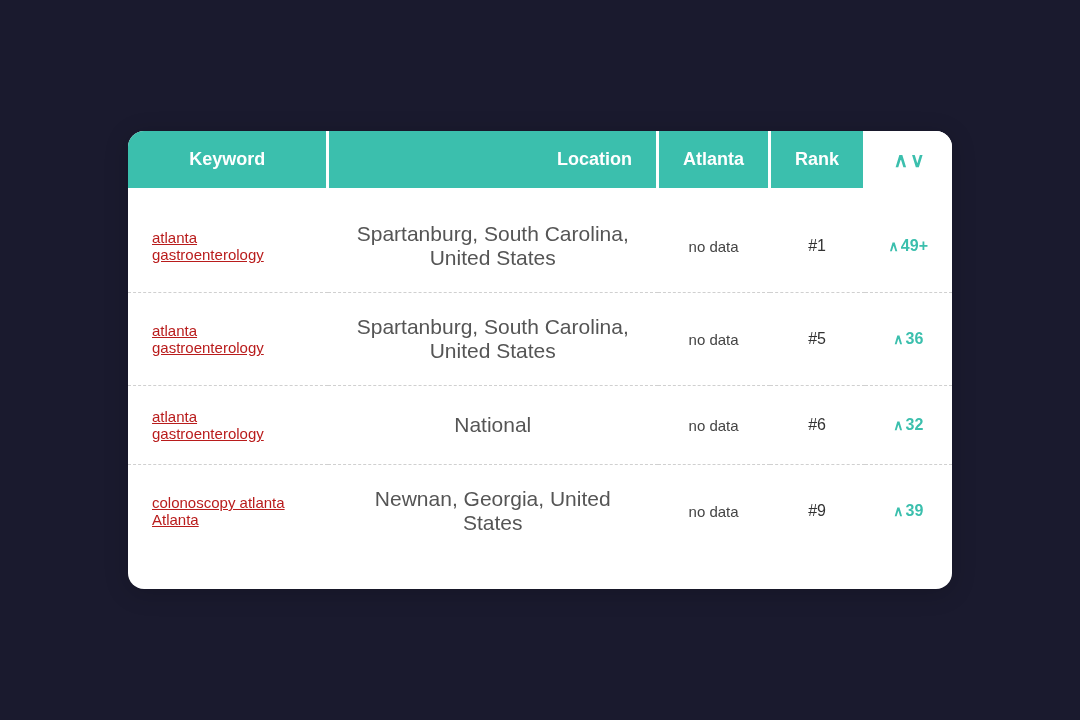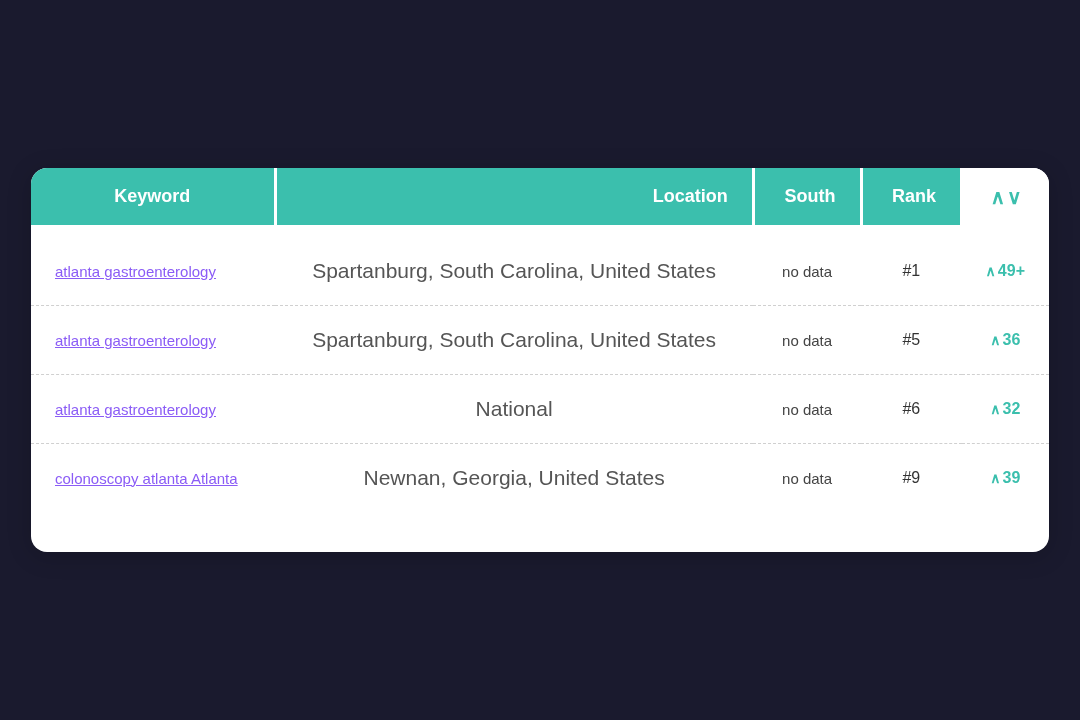--- a/index.html
+++ b/index.html
@@ -11,23 +11,23 @@
       align-items: center;
       width: 1080px;
       height: 720px;
       font-family: 'Segoe UI', Arial, sans-serif;
     }
 
     .card {
       background: #ffffff;
       border-radius: 16px;
       overflow: hidden;
-      width: 1018px;
+      width: 824px;
       box-shadow: 0 4px 24px rgba(0,0,0,0.18);
-      padding: 0 0 40px 0;
+      padding: 0 0 32px 0;
     }
 
     .table-wrapper {
       width: 100%;
     }
 
     table {
       width: 100%;
       border-collapse: collapse;
     }
@@ -82,21 +82,21 @@
       color: #444444;
       text-align: center;
       vertical-align: middle;
     }
 
     tbody td:first-child {
       text-align: left;
     }
 
     .keyword-link {
-      color: #8b5cf6;
+      color: #b91c1c;
       text-decoration: underline;
       font-size: 15px;
       cursor: pointer;
     }
 
     .location-text {
       font-size: 21px;
       color: #555;
       text-align: left;
     }
@@ -134,21 +134,21 @@
     <table>
       <thead>
         <tr class="header-row">
           <th>
             <span>Keyword</span>
           </th>
           <th>
             <span>Location</span>
           </th>
           <th>
-            <span>South</span>
+            <span>Atlanta</span>
           </th>
           <th>
             <span>Rank</span>
           </th>
           <th style="background:#ffffff; width:80px;">
             <div class="sort-icons">
               <span class="sort-up">∧</span>
               <span class="sort-down">∨</span>
             </div>
           </th>

